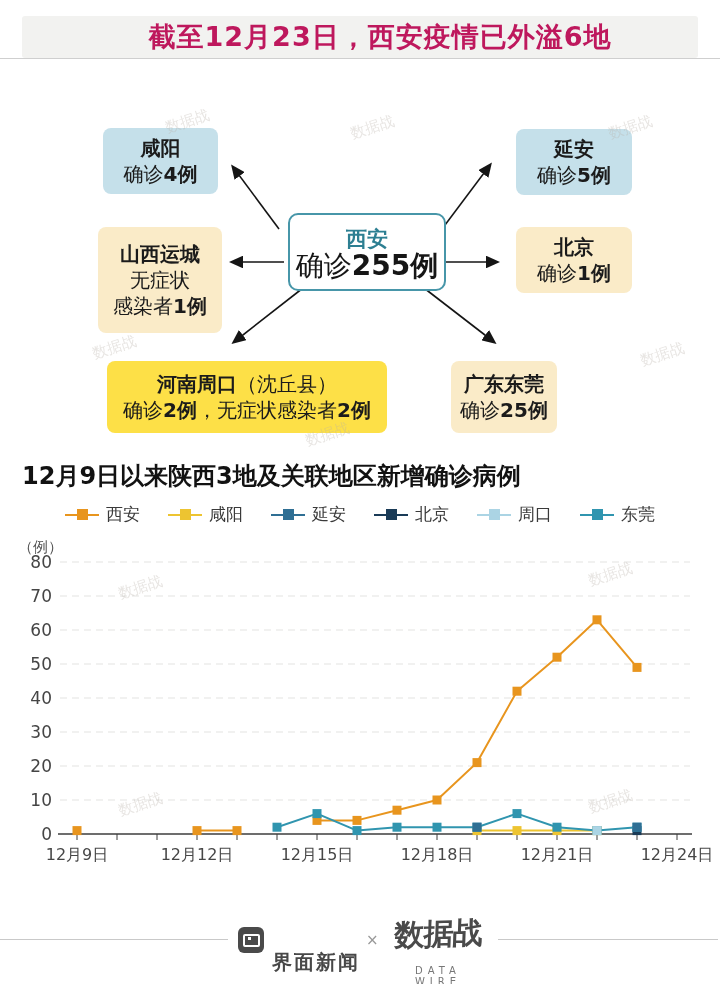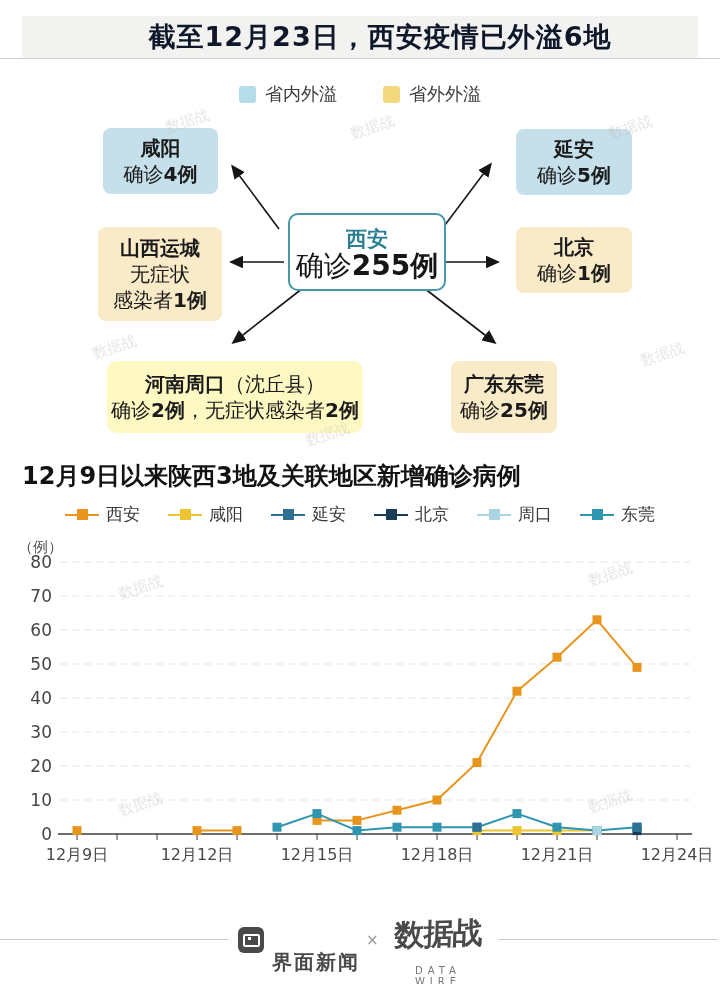--- a/index.html
+++ b/index.html
@@ -3,21 +3,21 @@
 <meta charset="utf-8">
 <style>
   html,body{margin:0;padding:0;background:#ffffff;}
   .canvas{
     position:relative;width:720px;height:984px;margin:0 auto;background:#ffffff;
     font-family:"DejaVu Sans","Liberation Sans",sans-serif;overflow:hidden;
   }
   
   .header-band{position:absolute;left:22px;top:16px;width:676px;height:42px;background:#f2f2f0;border-radius:3px;
     display:flex;align-items:center;justify-content:center;}
-  .header-title{font-size:27px;font-weight:bold;color:#0f172a;letter-spacing:1px;margin-left:40px;}
+  .header-title{font-size:27px;font-weight:bold;color:#be185d;letter-spacing:1px;margin-left:40px;}
   .header-rule{position:absolute;left:0;top:58px;width:720px;height:1px;background:#cfcfcf;}
   
   .spill-legend{position:absolute;left:0;top:82px;width:720px;display:flex;justify-content:center;gap:46px;}
   .spill-legend-item{display:flex;align-items:center;gap:9px;}
   .spill-swatch{width:17px;height:17px;border-radius:3px;display:inline-block;}
   .spill-label{font-size:18px;color:#3c3c3c;}
   
   .spill-node{position:absolute;border-radius:8px;display:flex;flex-direction:column;align-items:center;justify-content:center;
     color:#1b1b1b;font-size:20px;line-height:26px;text-align:center;}
   .spill-node b{font-weight:bold;}
@@ -54,30 +54,20 @@
 </head>
 <body>
 
 <div class="canvas">
 
   <div class="header-band">
     <div class="header-title">截至12月23日，西安疫情已外溢6地</div>
   </div>
   <div class="header-rule"></div>
 
-  <div class="spill-legend">
-      <div class="spill-legend-item">
-        <span class="spill-swatch" style="background: rgb(181, 220, 233);"></span>
-        <span class="spill-label">省内外溢</span>
-      </div>
-      <div class="spill-legend-item">
-        <span class="spill-swatch" style="background: rgb(243, 216, 126);"></span>
-        <span class="spill-label">省外外溢</span>
-      </div>
-    </div>
 
   <svg class="arrows-svg" viewBox="0 0 720 360">
     <defs>
       <marker id="ah" markerWidth="9" markerHeight="8" refX="7" refY="4" orient="auto">
         <path d="M0,0 L9,4 L0,8 Z" fill="#151515"></path>
       </marker>
     </defs>
     <g stroke="#151515" stroke-width="1.6" marker-end="url(#ah)">
       <line x1="279" y1="129" x2="233" y2="67"></line>
       <line x1="442" y1="129" x2="490" y2="65"></line>
@@ -90,30 +80,30 @@
 
   <div id="diagram-nodes">
       <div class="spill-node" style="left: 103px; top: 128px; width: 115px; height: 66px; background: rgb(197, 224, 234);">
         <div><b>咸阳</b></div>
         <div>确诊<b>4例</b></div>
       </div>
       <div class="spill-node" style="left: 516px; top: 129px; width: 116px; height: 66px; background: rgb(197, 224, 234);">
         <div><b>延安</b></div>
         <div>确诊<b>5例</b></div>
       </div>
-      <div class="spill-node" style="left: 98px; top: 227px; width: 124px; height: 94px; background: rgb(250, 235, 200);">
+      <div class="spill-node" style="left: 98px; top: 227px; width: 124px; height: 106px; background: rgb(250, 235, 200);">
         <div><b>山西运城</b></div>
         <div>无症状</div>
         <div>感染者<b>1例</b></div>
       </div>
       <div class="spill-node" style="left: 516px; top: 227px; width: 116px; height: 66px; background: rgb(250, 235, 200);">
         <div><b>北京</b></div>
         <div>确诊<b>1例</b></div>
       </div>
-      <div class="spill-node" style="left: 107px; top: 361px; width: 256px; height: 72px; background: #fef9c3; border-radius: 10px;">
+      <div class="spill-node" style="left: 107px; top: 361px; width: 280px; height: 72px; background: #fde047;">
         <div><b>河南周口</b>（沈丘县）</div>
         <div>确诊<b>2例</b>，无症状感染者<b>2例</b></div>
       </div>
       <div class="spill-node" style="left: 451px; top: 361px; width: 106px; height: 72px; background: rgb(250, 235, 200);">
         <div><b>广东东莞</b></div>
         <div>确诊<b>25例</b></div>
       </div>
     </div>
 
   <div class="center-box">

